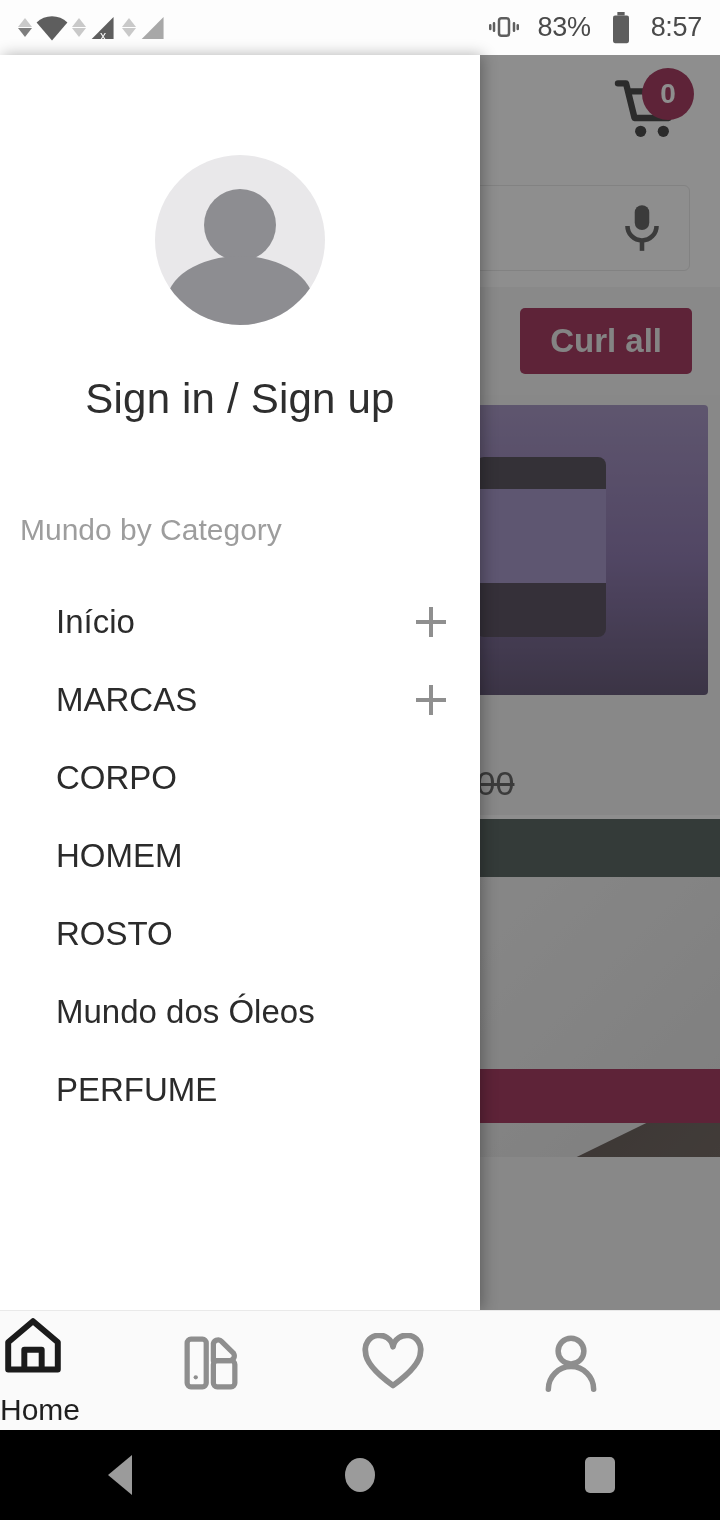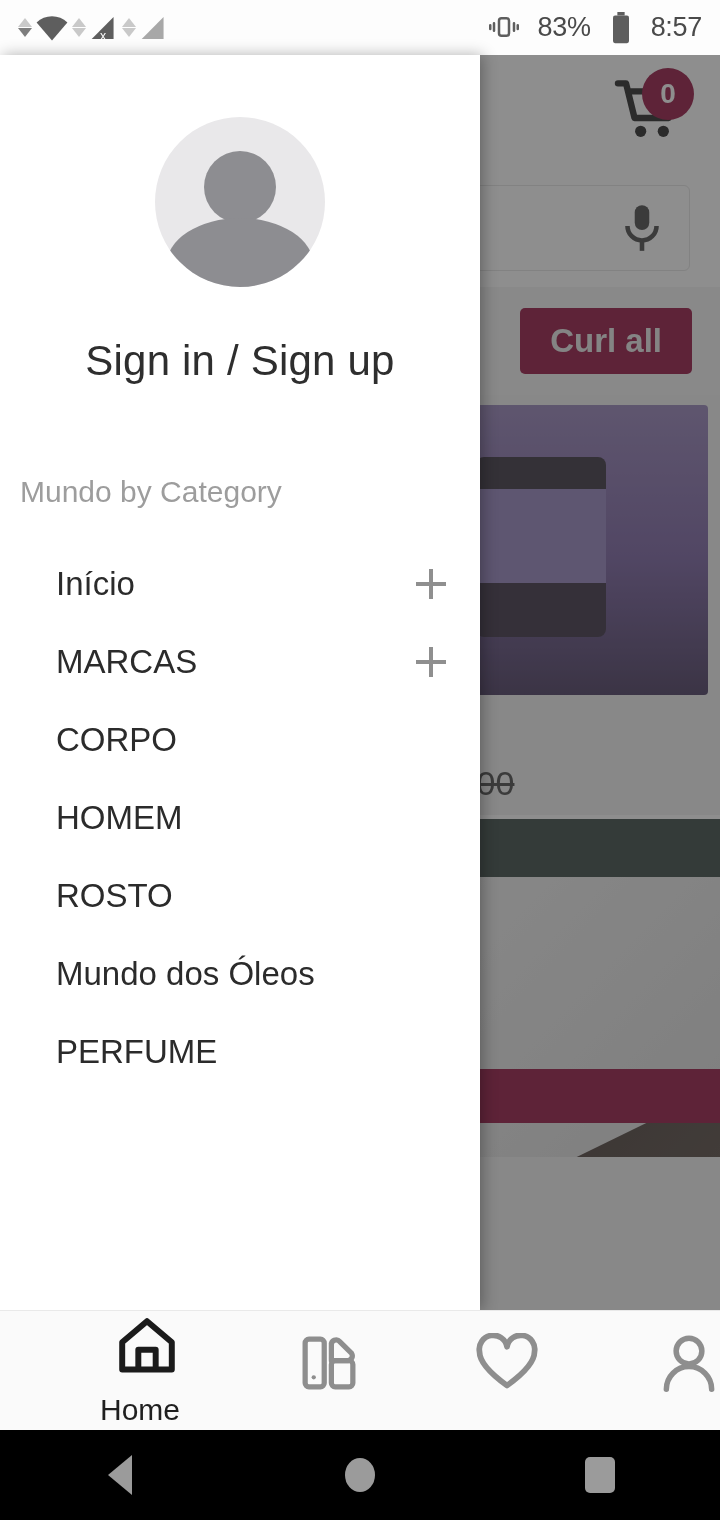--- a/index.html
+++ b/index.html
@@ -135,21 +135,21 @@
     position:absolute; left:0; top:55px; width:720px; height:1255px;
     background:rgba(60,60,60,0.58);
   }
 
   
   .drawer{
     position:absolute; left:0; top:55px; width:480px; height:1255px;
     background:#ffffff; overflow:hidden;
     box-shadow:3px 0 14px rgba(0,0,0,0.30);
   }
-  .drawer-head{ padding-top:62px; display:flex; flex-direction:column; align-items:center;}
+  .drawer-head{ padding-top:100px; display:flex; flex-direction:column; align-items:center;}
   .avatar{
     width:170px; height:170px; border-radius:50%; background:#e9e8ea;
     position:relative; overflow:hidden;
   }
   .av-head{
     position:absolute; left:50%; top:20%; width:72px; height:72px;
     margin-left:-36px; border-radius:50%; background:#8d8d91;
   }
   .av-body{
     position:absolute; left:50%; bottom:-16%; width:148px; height:96px;
@@ -174,21 +174,21 @@
   }
   .plus:before{ left:0; top:13px; width:30px; height:4px;}
   .plus:after{ left:13px; top:0; width:4px; height:30px;}
 
   
   .botnav{
     position:absolute; left:0; top:1310px; width:720px; height:120px;
     background:#fafafa; display:flex; align-items:center;
     border-top:1px solid #e9e9e9;
   }
-  .nav-item{ flex:1; display:flex; flex-direction:column; align-items:flex-end; gap:16px;}
+  .nav-item{ flex:1; display:flex; flex-direction:column; align-items:flex-start; gap:16px;}
   .nav-label{ font-size:30px; color:#1f1f1f;}
 
   
   .sysnav{
     position:absolute; left:0; top:1430px; width:720px; height:90px;
     background:#000; display:flex; align-items:center;
   }
   .sys-btn{ flex:1; display:flex; align-items:center; justify-content:center;}
   .sys-back{ width:0;height:0;border-top:20px solid transparent;border-bottom:20px solid transparent;border-right:24px solid #9b9b9b;}
   .sys-home{ width:30px;height:34px;border-radius:50%;background:#9b9b9b;}

